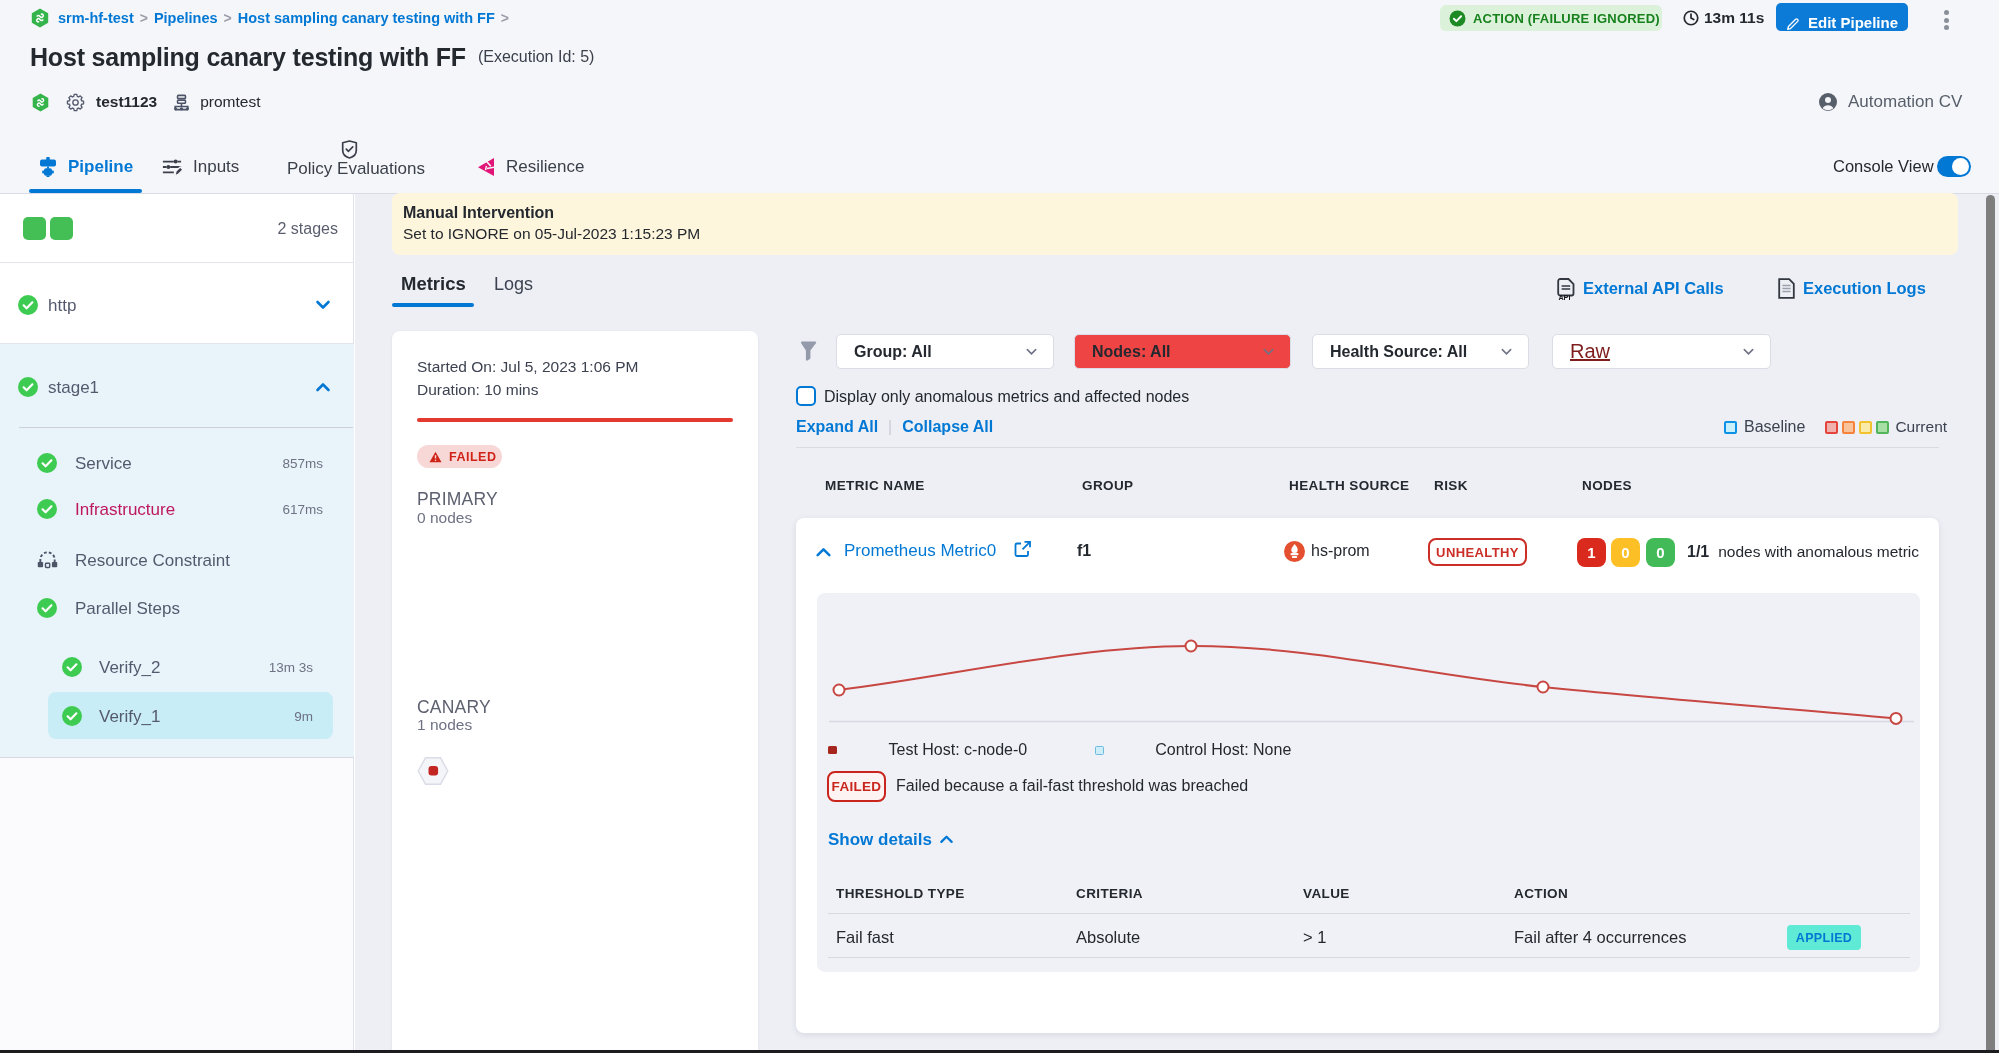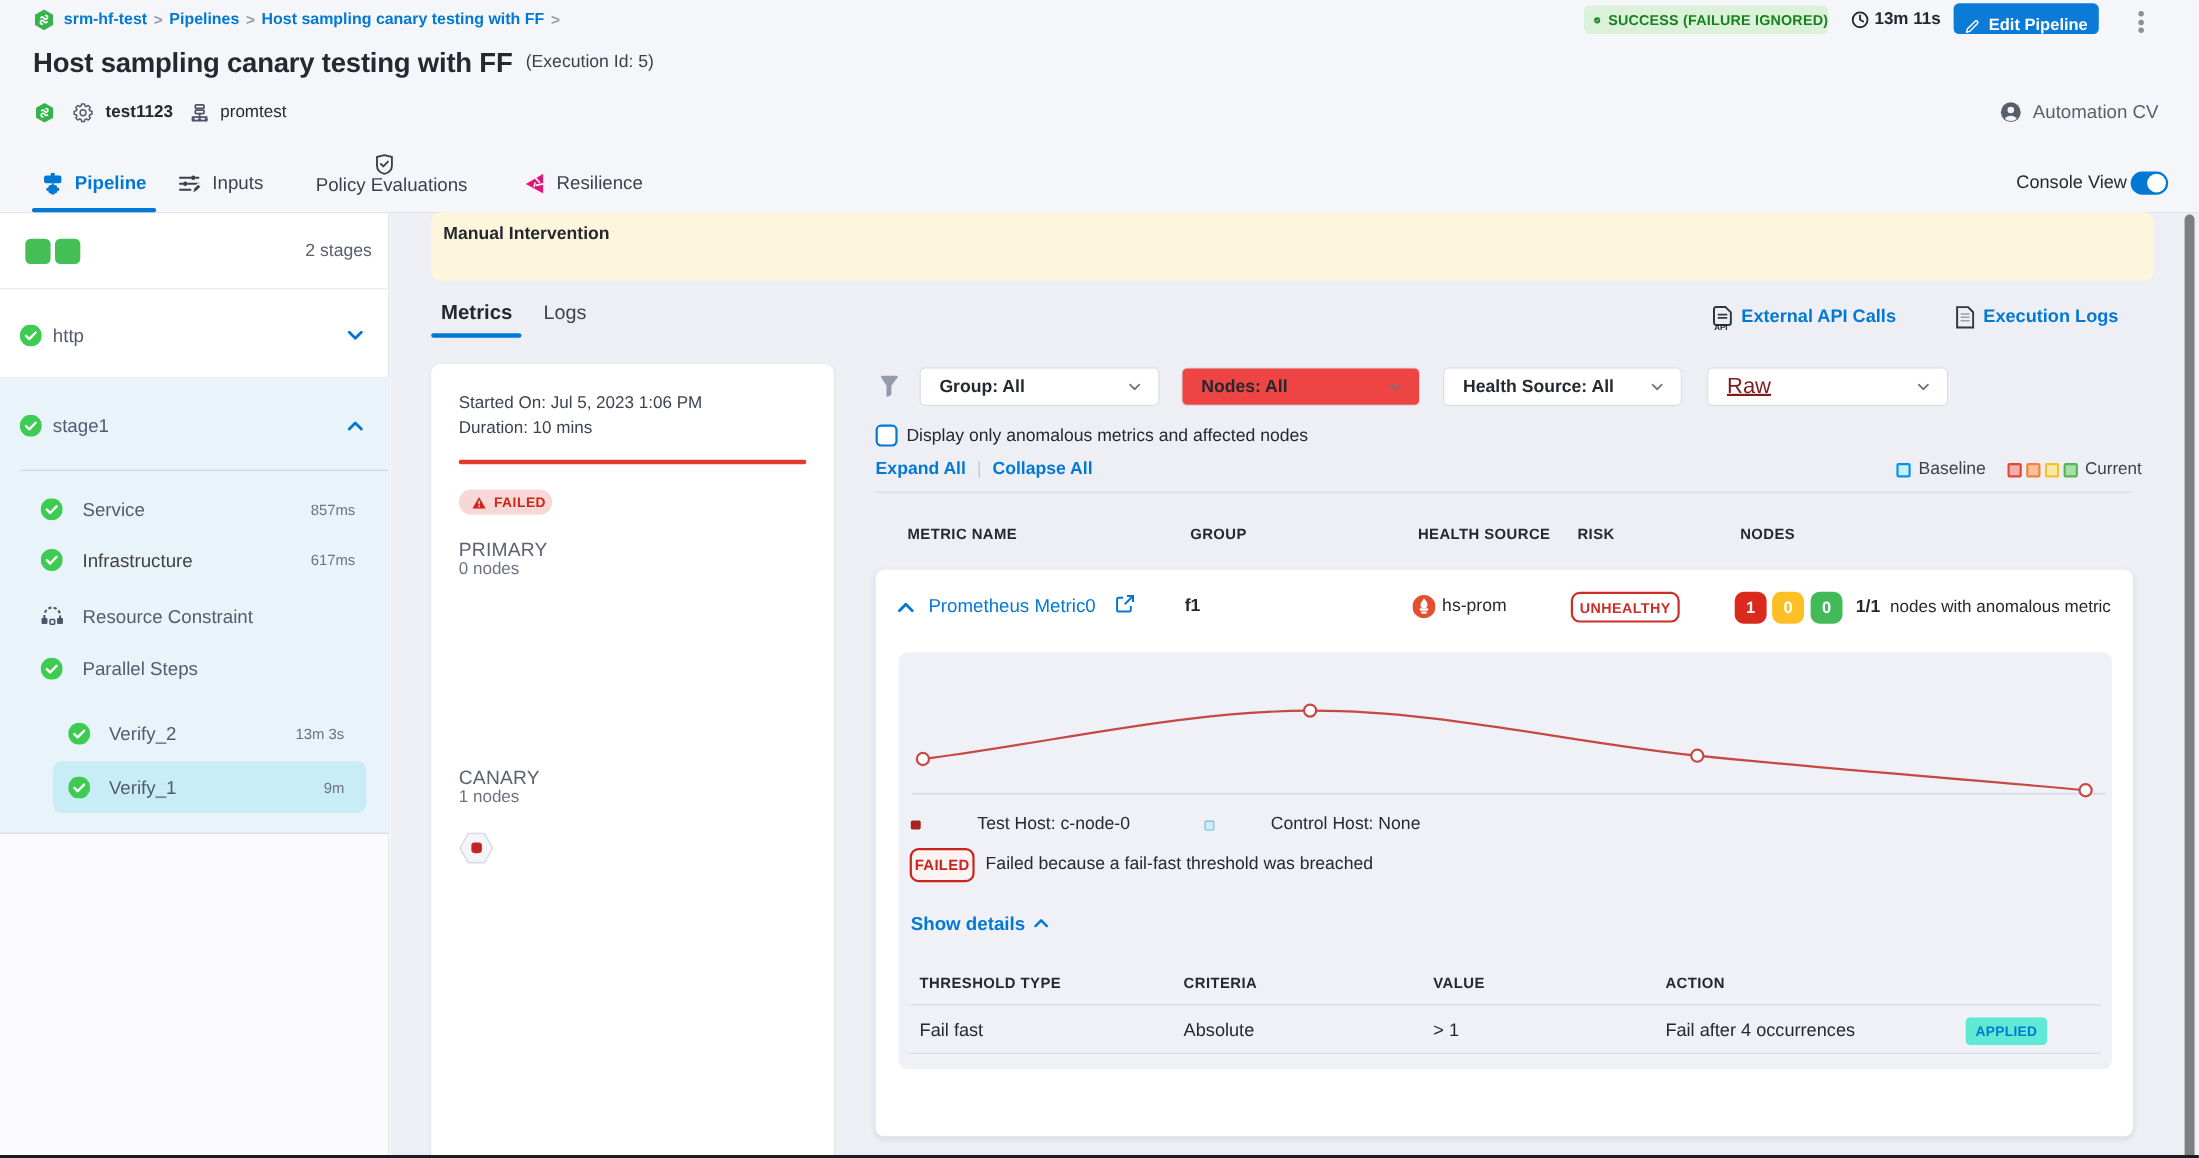--- a/index.html
+++ b/index.html
@@ -51,21 +51,21 @@
       <circle cx="19.5" cy="20" r="2" fill="#4d5468"></circle>
     </svg>
   <span style="font-size:15.5px;color:#24282f;margin-left:9px;">promtest</span>
 </div>
 
 <div class="abs flex" style="left:1440px;top:5px;width:222px;height:26px;background:#dcf1da;border-radius:6px;padding-left:9px;">
   <svg width="17" height="17" viewBox="0 0 16 16">
       <circle cx="8" cy="8" r="7.5" fill="#1d8a24"></circle>
       <path d="M4.6 8.2 l2.3 2.3 l4.5-4.6" stroke="#fff" stroke-width="1.8" fill="none" stroke-linecap="round" stroke-linejoin="round"></path>
     </svg>
-  <span style="font-size:13px;font-weight:bold;color:#17821d;letter-spacing:0.2px;margin-left:7px;white-space:nowrap;">SUCCESS (FAILURE IGNORED)</span>
+  <span style="font-size:13px;font-weight:bold;color:#17821d;letter-spacing:0.2px;margin-left:7px;white-space:nowrap;">ACTION (FAILURE IGNORED)</span>
 </div>
 
 <div class="abs flex" style="left:1683px;top:5px;height:26px;">
   <svg width="16" height="16" viewBox="0 0 18 18">
       <circle cx="9" cy="9" r="7.6" fill="none" stroke="#24282f" stroke-width="1.9"></circle>
       <path d="M9 4.6 V9 l3.1 1.8" stroke="#24282f" stroke-width="1.9" fill="none" stroke-linecap="round"></path>
     </svg>
   <span style="font-size:15.5px;font-weight:bold;color:#24282f;margin-left:5px;">13m 11s</span>
 </div>
 
@@ -172,21 +172,21 @@
     <circle cx="10" cy="10" r="10" fill="#3ecb52"></circle>
     <path d="M5.6 10.3 l3 3 l5.8-6" stroke="#fff" stroke-width="2.2" fill="none" stroke-linecap="round" stroke-linejoin="round"></path>
   </svg>
 <div class="abs" style="left:75px;top:454px;font-size:17px;color:#545a6e;">Service</div>
 <div class="abs" style="left:223px;top:456px;width:100px;text-align:right;font-size:13.5px;color:#6e7284;">857ms</div>
 
 <svg class="abs" style="left:37px;top:499px;" width="20" height="20" viewBox="0 0 20 20">
     <circle cx="10" cy="10" r="10" fill="#3ecb52"></circle>
     <path d="M5.6 10.3 l3 3 l5.8-6" stroke="#fff" stroke-width="2.2" fill="none" stroke-linecap="round" stroke-linejoin="round"></path>
   </svg>
-<div class="abs" style="left:75px;top:500px;font-size:17px;color:#404040;">Infrastructure</div>
+<div class="abs" style="left:75px;top:500px;font-size:17px;color:#be185d;">Infrastructure</div>
 <div class="abs" style="left:223px;top:502px;width:100px;text-align:right;font-size:13.5px;color:#6e7284;">617ms</div>
 
 <svg class="abs" style="left:37px;top:550px;" width="21" height="19" viewBox="0 0 22 19">
     <path d="M3.5 12 v-2.5 a7.5 7.5 0 0 1 15 0 V12" fill="none" stroke="#4d5468" stroke-width="2" stroke-dasharray="3 2.2"></path>
     <rect x="0.8" y="12" width="5.6" height="5.6" rx="1" fill="#4d5468"></rect>
     <rect x="15.6" y="12" width="5.6" height="5.6" rx="1" fill="#4d5468"></rect>
     <rect x="8.9" y="13.4" width="4.4" height="4.4" rx="0.8" fill="none" stroke="#4d5468" stroke-width="1.5"></rect>
   </svg>
 <div class="abs" style="left:75px;top:551px;font-size:17px;color:#545a6e;">Resource Constraint</div>
 
@@ -208,20 +208,21 @@
     <circle cx="10" cy="10" r="10" fill="#3ecb52"></circle>
     <path d="M5.6 10.3 l3 3 l5.8-6" stroke="#fff" stroke-width="2.2" fill="none" stroke-linecap="round" stroke-linejoin="round"></path>
   </svg>
 <div class="abs" style="left:99px;top:707px;font-size:17px;color:#545a6e;">Verify_1</div>
 <div class="abs" style="left:213px;top:709px;width:100px;text-align:right;font-size:13.5px;color:#6e7284;">9m</div>
 
 <div class="abs" style="left:355px;top:194px;width:1644px;height:859px;background:#edeff5;"></div>
 
 <div class="abs" style="left:392px;top:193px;width:1566px;height:62px;background:#fdf6dc;border-radius:8px;padding:11px 0 0 11px;">
   <div style="font-size:16px;font-weight:bold;color:#24282f;">Manual Intervention</div>
+  <div style="font-size:15.5px;color:#24282f;margin-top:3px;">Set to IGNORE on 05-Jul-2023 1:15:23 PM</div>
 </div>
 
 <div class="abs" style="left:401px;top:273px;font-size:18.5px;font-weight:bold;color:#24282f;">Metrics</div>
 <div class="abs" style="left:494px;top:274px;font-size:18px;color:#3c4250;">Logs</div>
 <div class="abs" style="left:392px;top:303px;width:82px;height:3.5px;background:#0278d5;border-radius:2px;"></div>
 
 <div class="abs flex" style="left:1557px;top:278px;height:21px;">
   <svg width="18" height="22" viewBox="0 0 18 22">
       <path d="M1.2 3 a2 2 0 0 1 2 -2 h8.3 l5 5 v9.5 a2 2 0 0 1 -2 2 h-11.3 a2 2 0 0 1 -2 -2 Z" fill="none" stroke="#33373f" stroke-width="1.8"></path>
       <path d="M4.6 8 h8.6 M4.6 11 h8.6" stroke="#33373f" stroke-width="1.5"></path>

